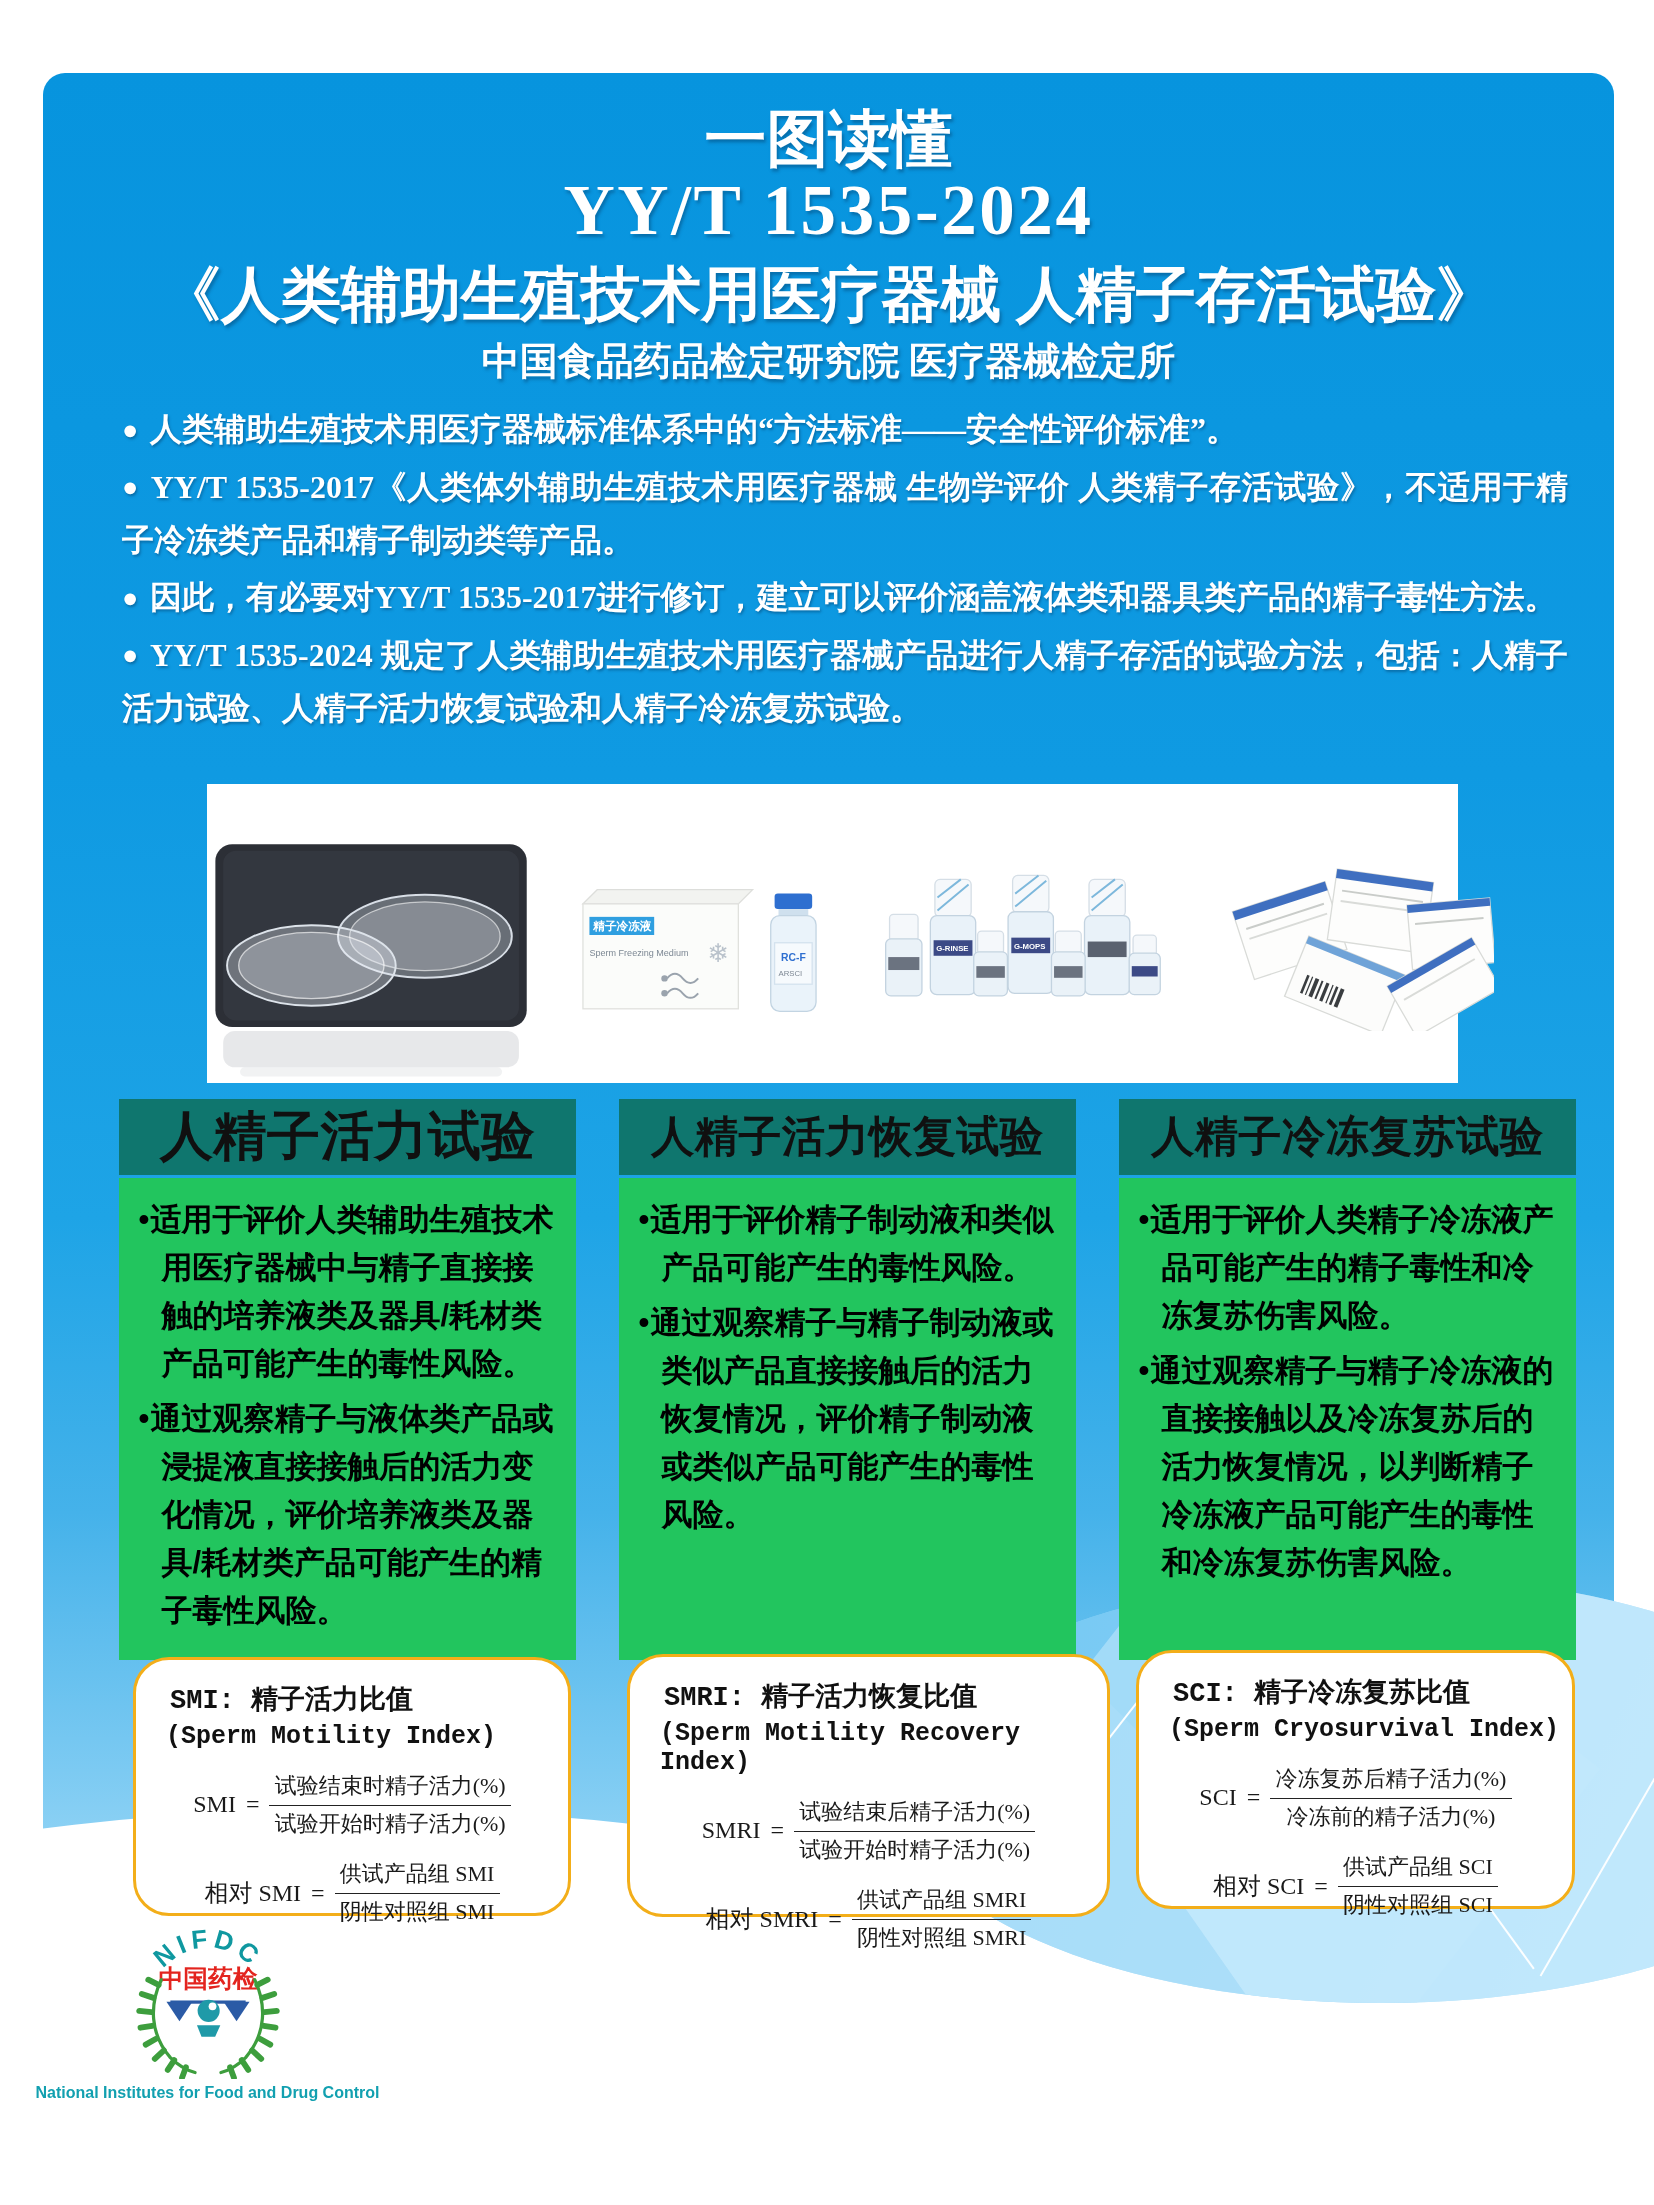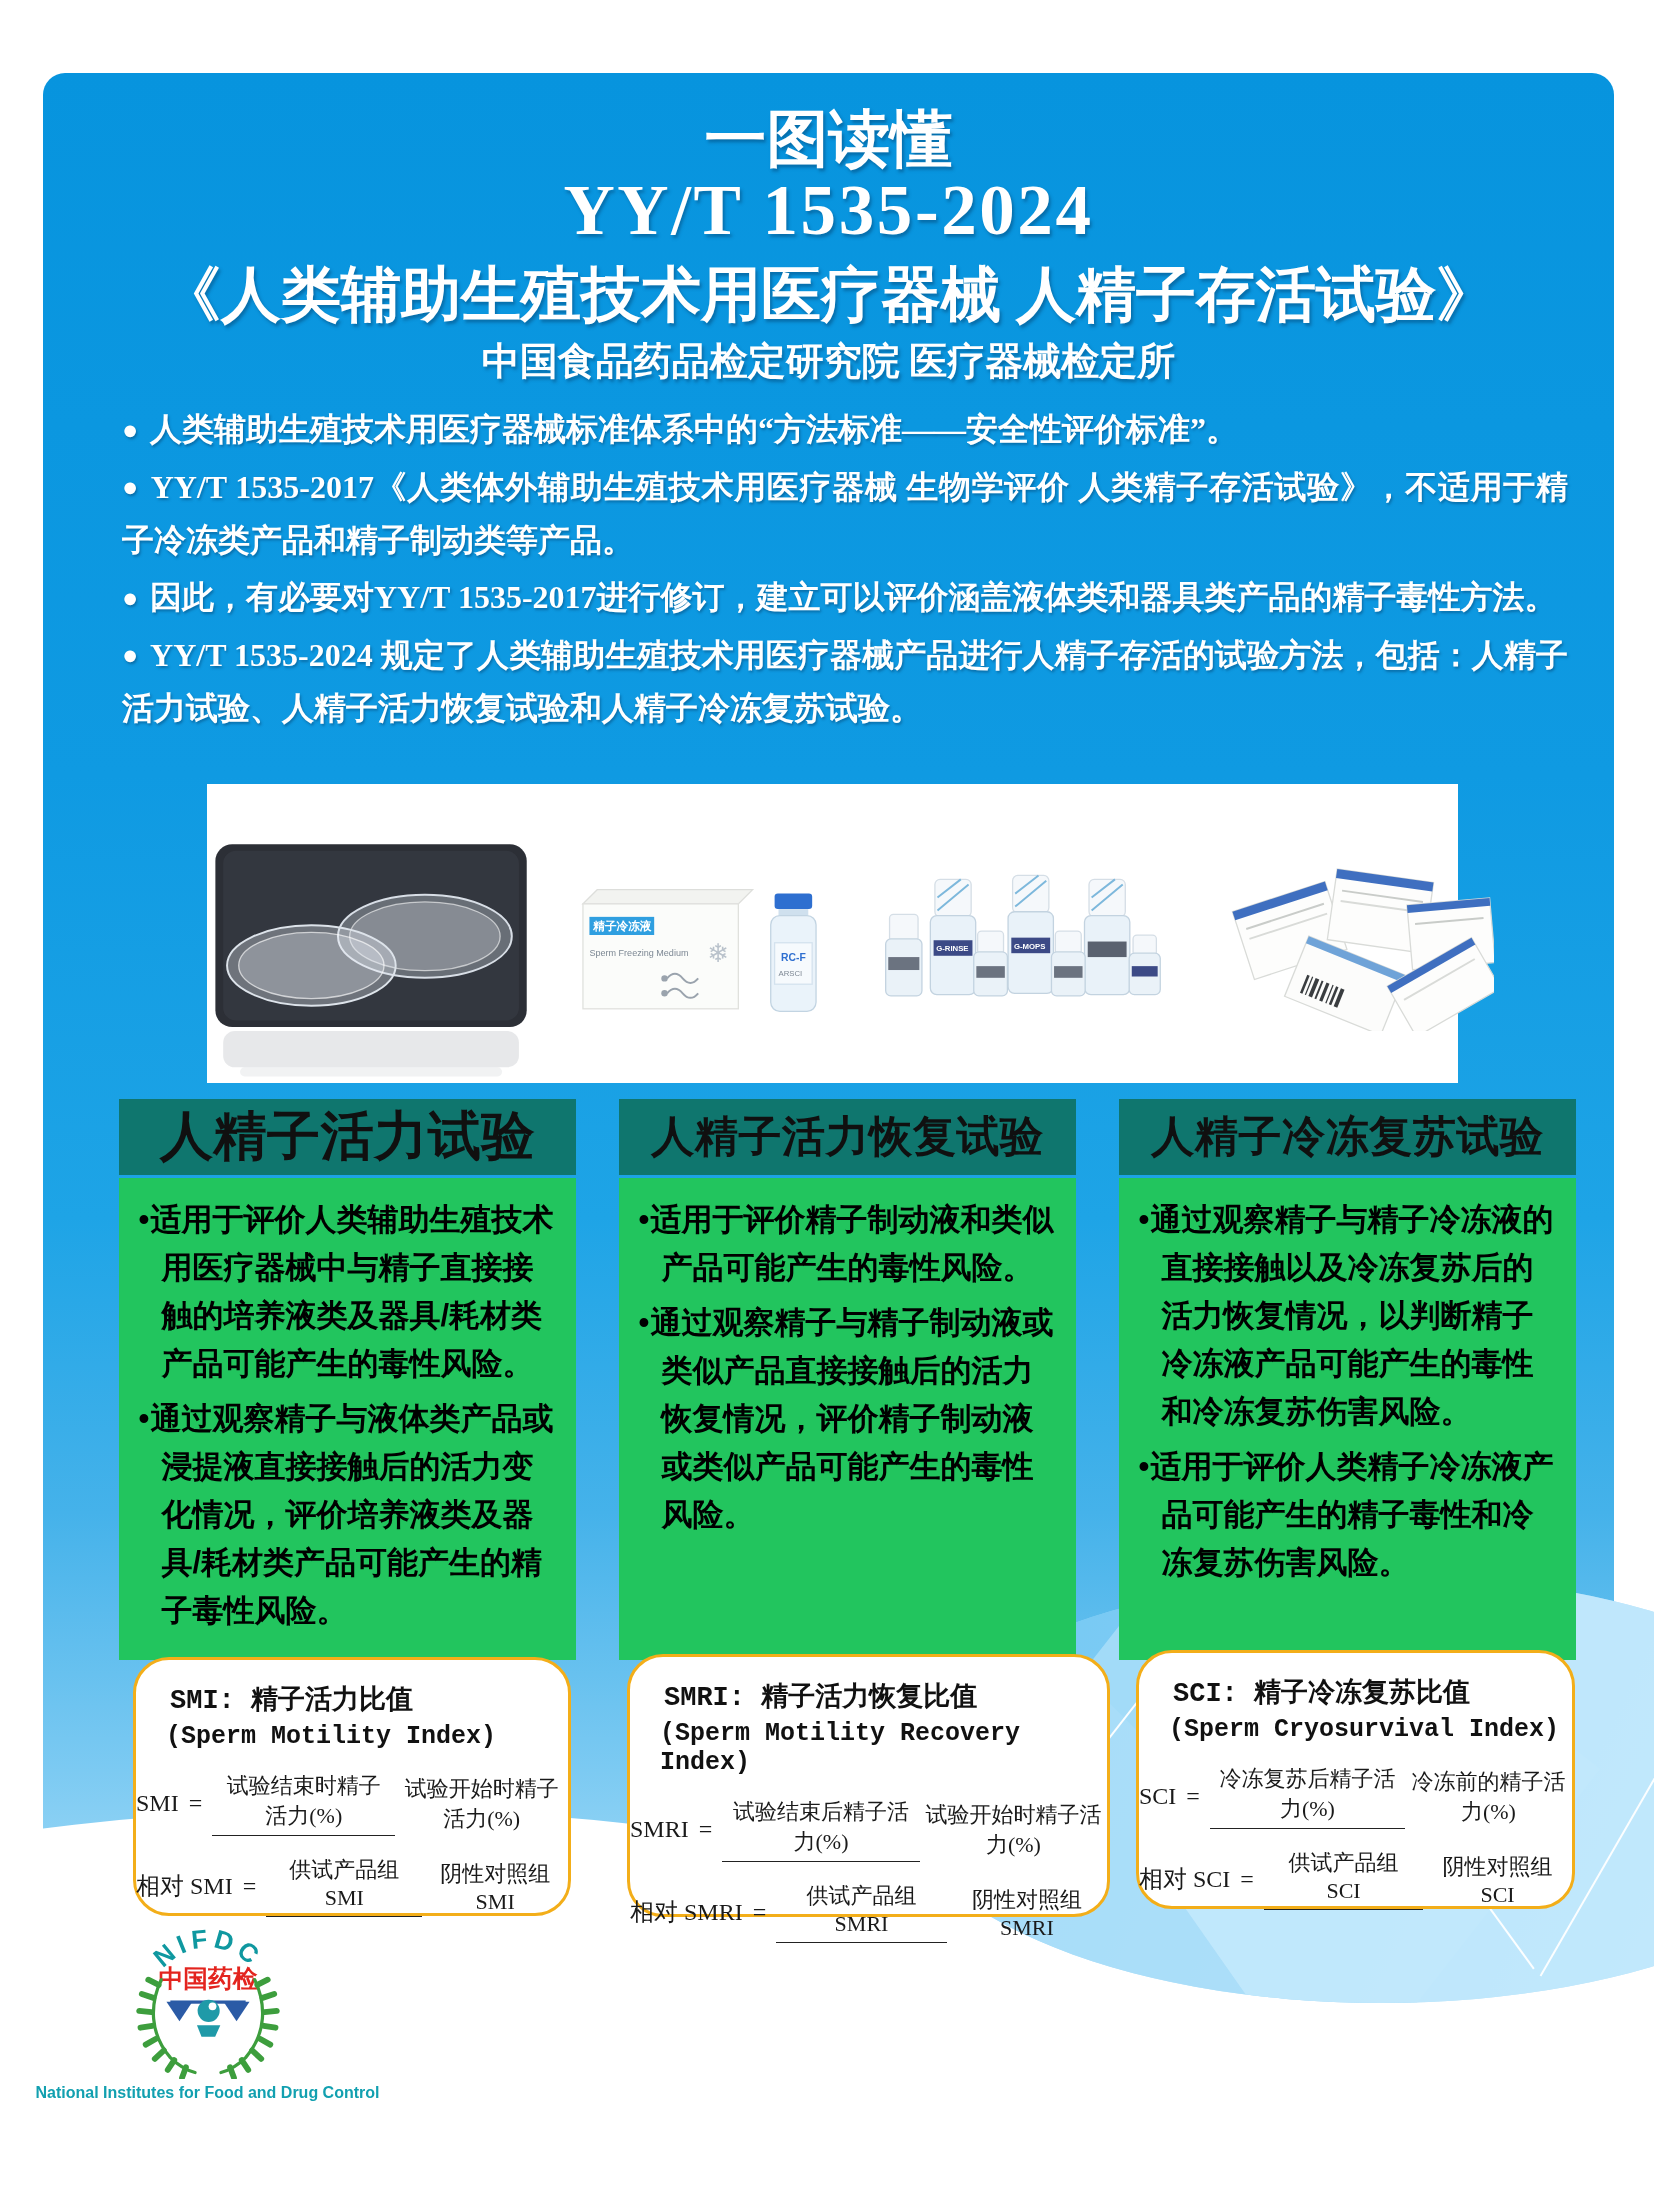--- a/index.html
+++ b/index.html
@@ -41,21 +41,21 @@
             padding:18px 19.4px;color:#000;font-size:31px;line-height:48px;font-weight:600;}
   .col-body p{margin:0 0 6.5px 0;padding-left:23px;text-indent:-23px;}
   .cm{margin-right:1.3px;}
   
   .fbox{position:absolute;background:#ffffff;border:3.2px solid #f3ae19;border-radius:36px;color:#111;}
   .ft{margin:21px 0 0 34px;font-family:"Liberation Mono",monospace;font-weight:bold;font-size:27px;}
   .fs{margin:5.2px 0 0 30px;font-family:"Liberation Mono",monospace;font-weight:bold;font-size:25px;}
   .frow{display:flex;justify-content:center;align-items:center;margin-top:19.4px;gap:10px;
         font-family:"Liberation Serif",serif;font-size:24px;color:#1a1a1a;}
   .frow .flabel{white-space:nowrap;}
-  .frac{display:flex;flex-direction:row;text-align:center;font-size:22px;}
+  .frac{display:flex;flex-direction:column;text-align:center;font-size:22px;}
   .frac .num{border-bottom:1.9px solid #222;padding:0 5.2px 4.5px;}
   .frac .den{padding-top:3.2px;}
   
   .footer{position:absolute;left:26px;top:1920px;width:363px;text-align:center;}
   .org-cn{margin-top:6.5px;font-family:"Liberation Serif",serif;font-weight:bold;font-size:31px;
           color:#12a0b0;letter-spacing:1.3px;}
   .org-en{margin-top:5.2px;font-family:"Liberation Sans",sans-serif;font-weight:bold;font-size:16px;color:#12a0b0;}
 </style>
 </head>
 <body>
@@ -212,22 +212,22 @@
   </div>
   <div class="col-body" style="left:619px;">
     <p><span class="cm">•</span><span>适用于评价精子制动液和类似产品可能产生的毒性风险。</span></p>
     <p><span class="cm">•</span><span>通过观察精子与精子制动液或类似产品直接接触后的活力恢复情况，评价精子制动液或类似产品可能产生的毒性风险。</span></p>
   </div>
 
   <div class="col-head" style="left:1119px;">
     <span>人精子冷冻复苏试验</span>
   </div>
   <div class="col-body" style="left:1119px;">
+    <p><span class="cm">•</span><span>适用于评价人类精子冷冻液产品可能产生的精子毒性和冷冻复苏伤害风险。</span></p>
     <p><span class="cm">•</span><span>通过观察精子与精子冷冻液的直接接触以及冷冻复苏后的活力恢复情况，以判断精子冷冻液产品可能产生的毒性和冷冻复苏伤害风险。</span></p>
-    <p><span class="cm">•</span><span>适用于评价人类精子冷冻液产品可能产生的精子毒性和冷冻复苏伤害风险。</span></p>
   </div>
 
   <aside class="fbox" style="left:133px;top:1657px;width:432px;height:253px;">
     <div class="ft">SMI: 精子活力比值</div>
     <div class="fs">(Sperm Motility Index)</div>
     <div class="frow">
       <span class="flabel">SMI</span>
       <span>=</span>
       <span class="frac">
           <span class="num">试验结束时精子活力(%)</span>

